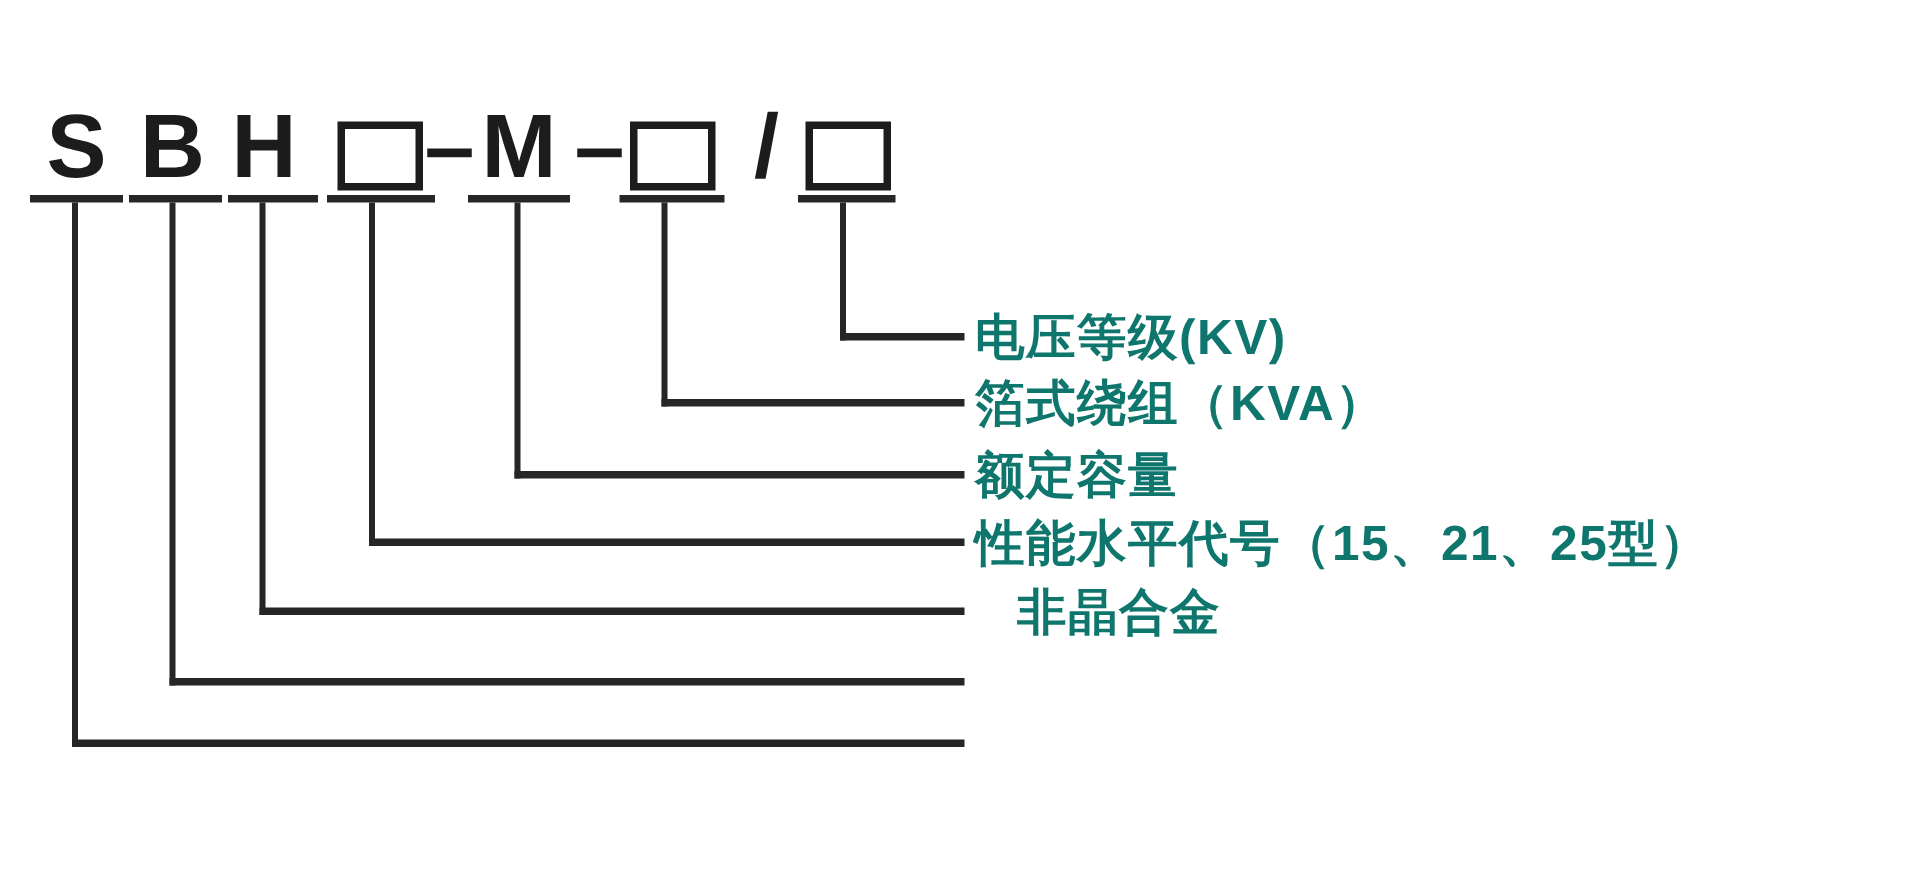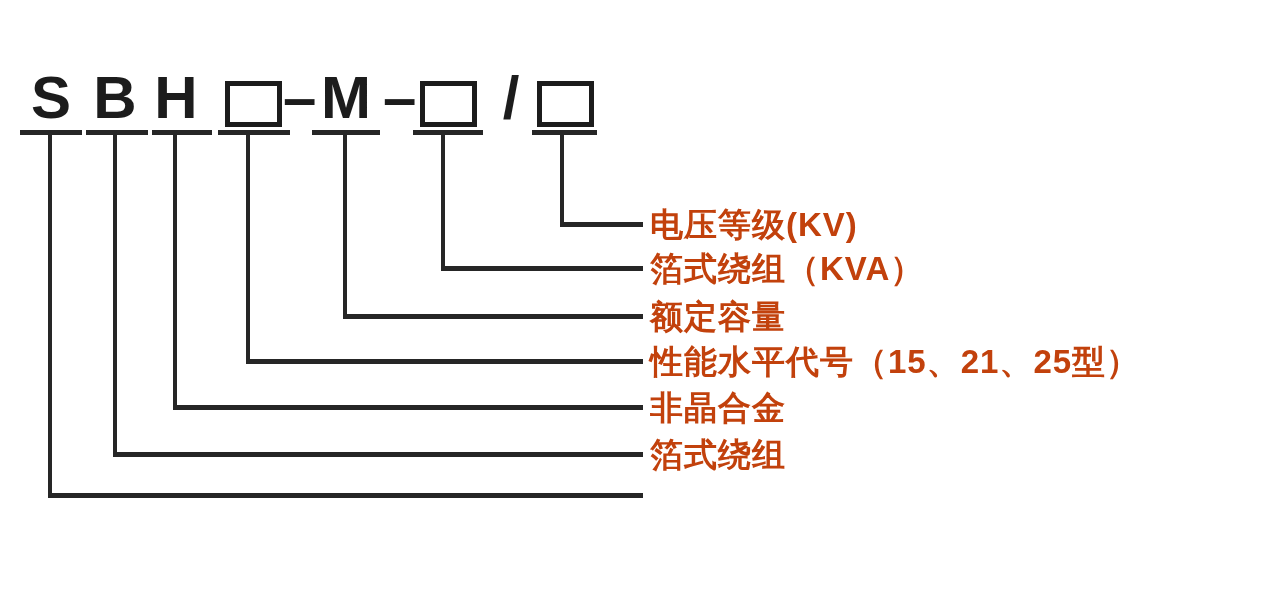--- a/index.html
+++ b/index.html
@@ -52,21 +52,21 @@
     background: #262626;
   }
   
   .callout-label {
     position: absolute;
     left: 650px;
     font-size: 33px;
     font-weight: 600;
     letter-spacing: 1px;
     line-height: 1;
-    color: #c2410c;
+    color: #0f766e;
     white-space: nowrap;
   }
 </style>
 </head>
 <body>
 
 <div class="stage">
 
   <span class="code-char" style="left:28px;  width:46px;">S</span>
   <span class="code-char" style="left:92px;  width:46px;">B</span>
@@ -105,16 +105,15 @@
   <div class="hline" style="left:343px; top:314px; width:300px;"></div>
   <div class="hline" style="left:246px; top:359px; width:397px;"></div>
   <div class="hline" style="left:173px; top:405px; width:470px;"></div>
   <div class="hline" style="left:113px; top:452px; width:530px;"></div>
   <div class="hline" style="left:48px;  top:493px; width:595px;"></div>
 
   <div class="callout-label" style="top:208px;">电压等级(KV)</div>
   <div class="callout-label" style="top:252px;">箔式绕组（KVA）</div>
   <div class="callout-label" style="top:300px;">额定容量</div>
   <div class="callout-label" style="top:345px;text-align:right;">性能水平代号（15、21、25型）</div>
-  <div class="callout-label" style="top:391px;">非晶合金</div>
-  <div class="callout-label" style="top:438px;">箔式绕组</div>
+  <div class="callout-label" style="top:391px;margin-left:28px;">非晶合金</div>
 
 </div>
 
 </body></html>

